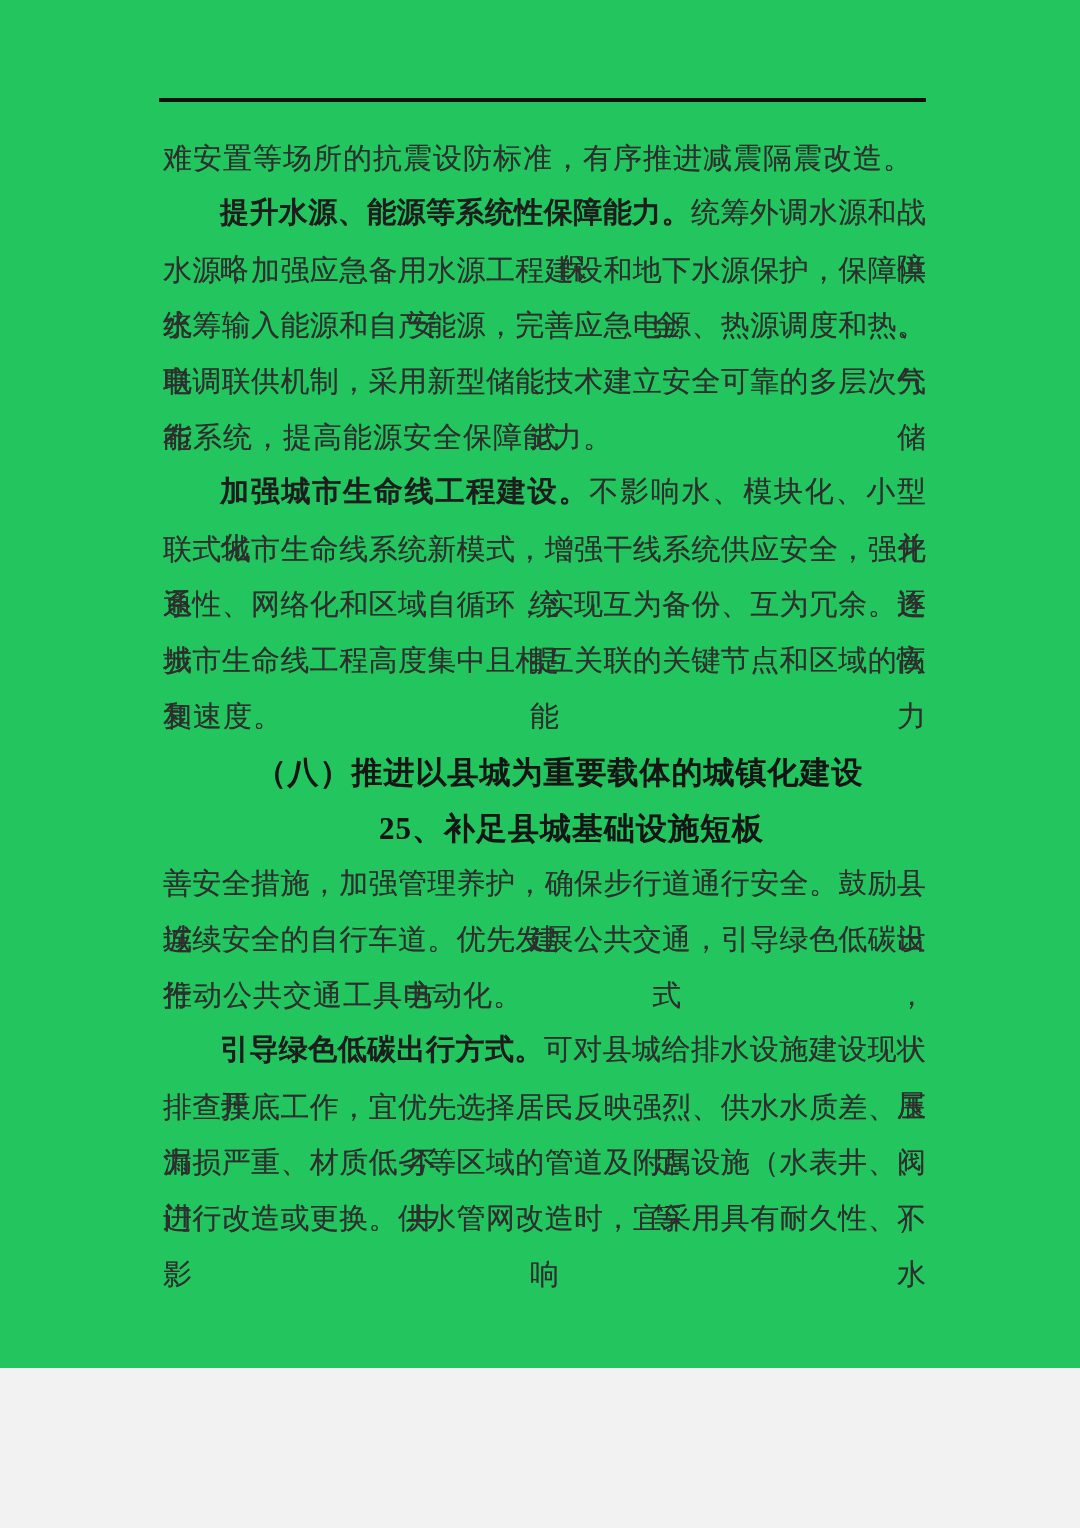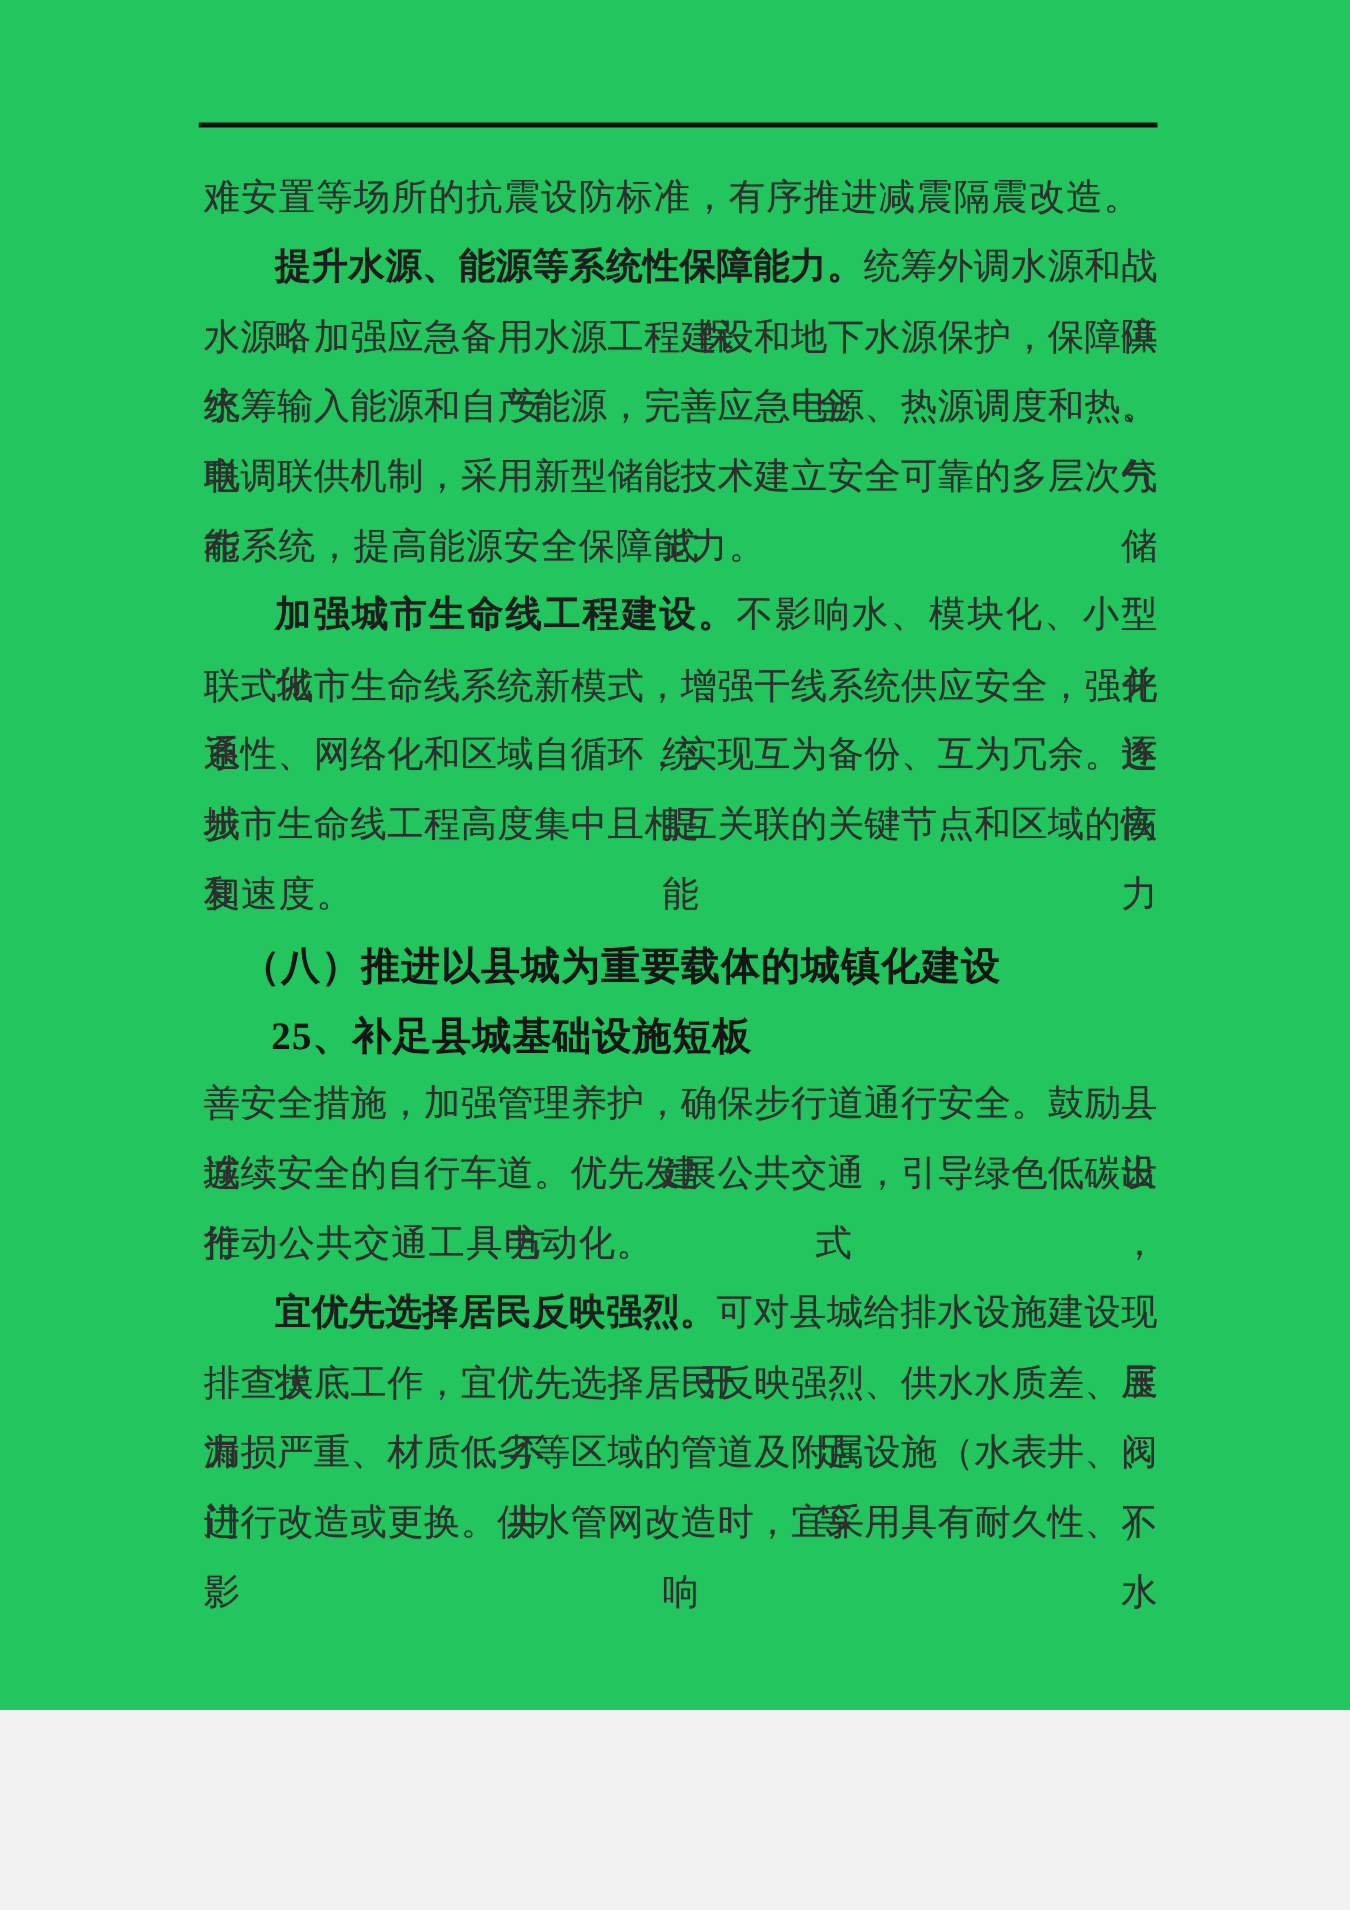--- a/index.html
+++ b/index.html
@@ -30,20 +30,21 @@
     left: 163px;
     top: 131px;
     width: 763px;
   }
   .ln {
     font-size: 29px;
     line-height: 55.8px;
     height: 55.8px;
     letter-spacing: 1px;
     text-shadow: 0 0 0.6px rgba(40,40,40,0.45);
+    text-align: center;
   }
   
   .j {
     text-align: justify;
     text-align-last: justify;
     letter-spacing: 0;
   }
   
   .end { text-align: left; }
   
@@ -110,21 +111,21 @@
     <div class="ln h2">25、补足县城基础设施短板</div>
 
 
 
     <div class="ln j">善安全措施，加强管理养护，确保步行道通行安全。鼓励县城建设</div>
 
     <div class="ln j">连续安全的自行车道。优先发展公共交通，引导绿色低碳出行方式，</div>
 
     <div class="ln end">推动公共交通工具电动化。</div>
 
-    <div class="ln j ind"><span class="b">宜优先选择居民反映强烈。</span><span>可对县城给排水设施建设现状开展</span></div>
+    <div class="ln j ind"><span class="b">引导绿色低碳出行方式。</span><span>可对县城给排水设施建设现状开展</span></div>
 
     <div class="ln j">排查摸底工作，宜优先选择居民反映强烈、供水水质差、压力不足、</div>
 
     <div class="ln j">漏损严重、材质低劣等区域的管道及附属设施（水表井、阀门井等）</div>
 
     <div class="ln j">进行改造或更换。供水管网改造时，宜采用具有耐久性、不影响水</div>
 
   </div>
 
   <div class="footer">- 20 -</div>

